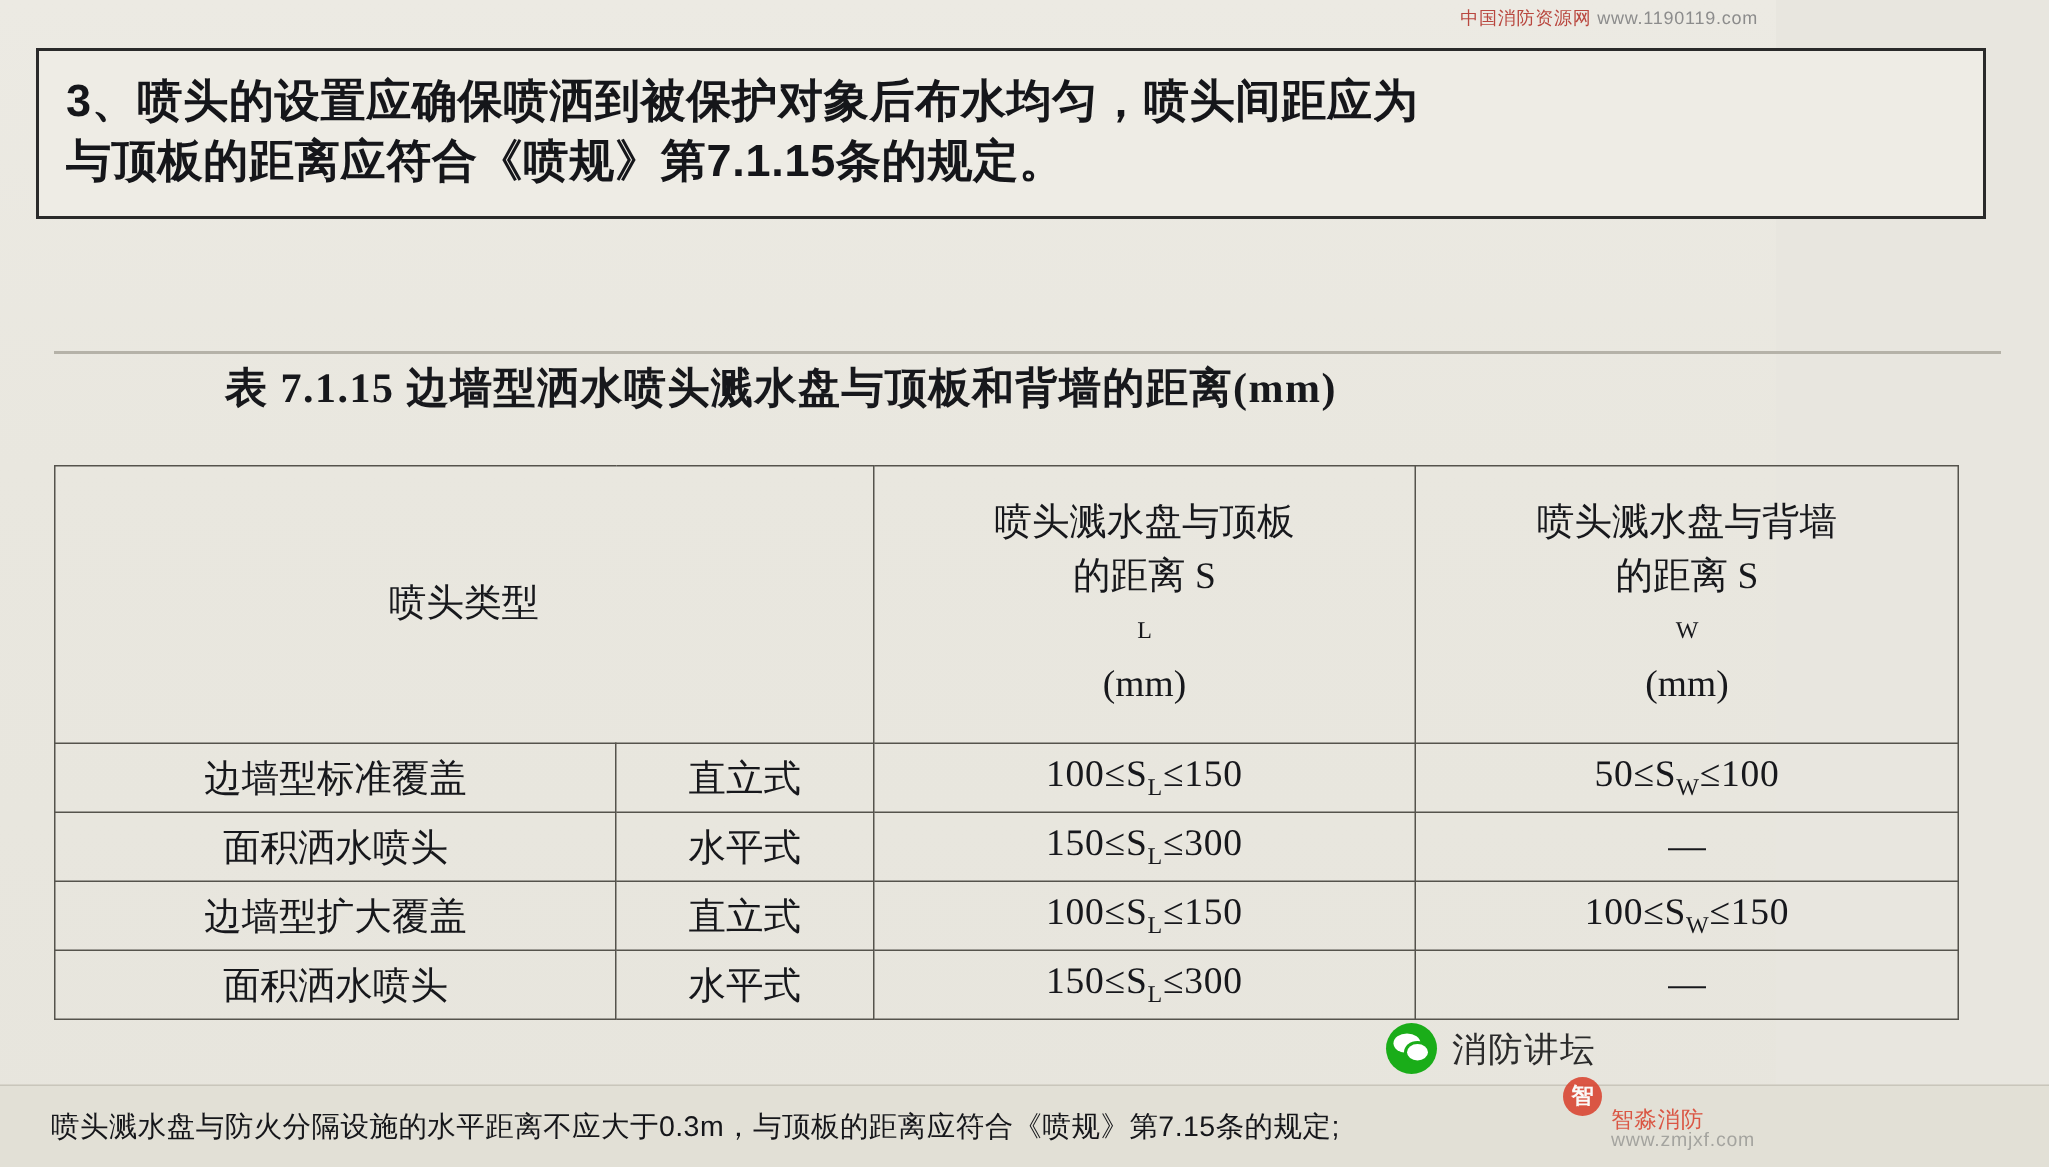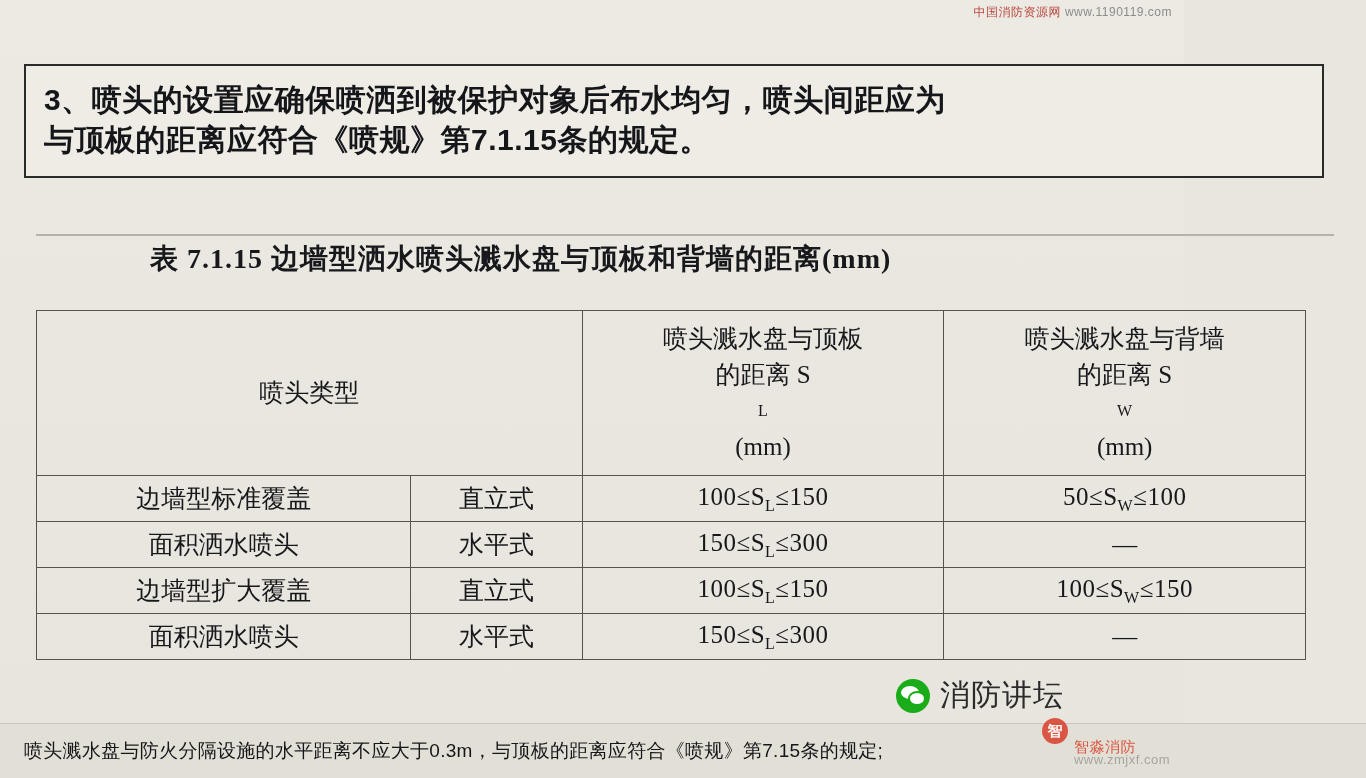--- a/index.html
+++ b/index.html
@@ -37,21 +37,20 @@
   
   .note-box {
     position: absolute;
     left: 24px;
     top: 32px;
     width: 1300px;
     border: 2px solid #2a2a2a;
     background: #eeece5;
     box-sizing: border-box;
     padding: 14px 18px 16px 18px;
-    margin-top: 32px;
   }
   .note-line {
     font-family: "Liberation Sans", sans-serif;
     font-size: 30px;
     line-height: 40px;
     color: #15161a;
     font-weight: 600;
     letter-spacing: 0.5px;
     white-space: nowrap;
   }
@@ -91,21 +90,21 @@
     border: 1px solid #55534c;
     text-align: center;
     vertical-align: middle;
     color: #17181c;
     font-size: 25px;
     padding: 6px 4px;
   }
   table.spec td.hdr {
     font-size: 25px;
     line-height: 36px;
-    padding: 10px 6px;
+    padding: 20px 6px;
   }
   td.type-name { font-size: 25px; }
   td.orient { font-size: 25px; }
   td.val { font-size: 24px; letter-spacing: 0.5px; }
   td.dash { font-size: 24px; }
   .hdr-2line span { display: block; }
   .sub { font-size: 16px; vertical-align: sub; }
   .col-a { width: 29.5%; }
   .col-b { width: 13.5%; }
   .col-c { width: 28.5%; }
@@ -115,21 +114,21 @@
     position: absolute;
     left: 0;
     bottom: 0;
     width: 1366px;
     height: 54px;
     background: #e2e0d6;
     border-top: 1px solid #c9c6bb;
   }
   .bottom-text {
     position: absolute;
-    left: 24px;
+    left: 34px;
     top: 14px;
     font-family: "Liberation Sans", sans-serif;
     font-size: 19px;
     color: #15161a;
     white-space: nowrap;
     letter-spacing: 0.3px;
     text-align: center;
   }
   
   .wechat {
@@ -164,21 +163,21 @@
     width: 14px;
     height: 11px;
     background: #fff;
     border-radius: 50%;
     left: 14px;
     top: 14px;
     box-shadow: 0 0 0 2px #1aad19;
   }
   .wechat-text {
     font-family: "Liberation Sans", sans-serif;
-    font-size: 30px;
+    font-size: 23px;
     color: #2b2b2b;
     letter-spacing: 1px;
   }
   
   .corner-mark {
     position: absolute;
     right: 14px;
     bottom: 12px;
     display: flex;
     align-items: center;

